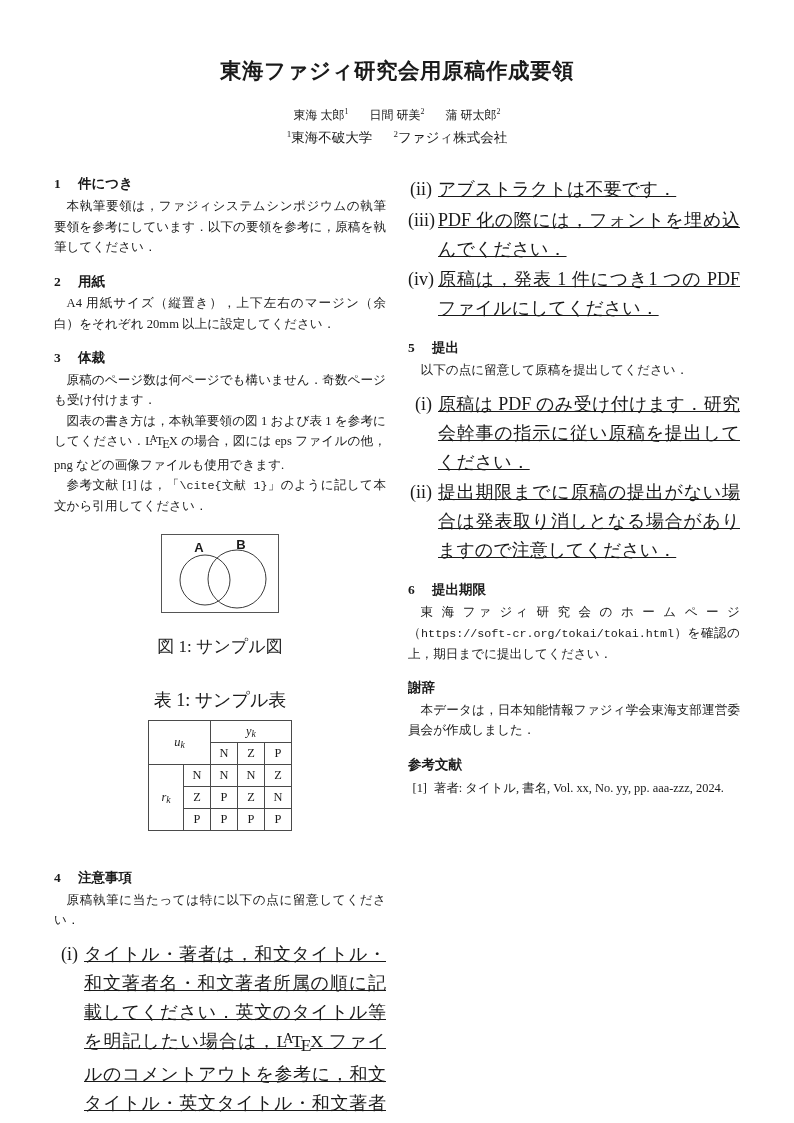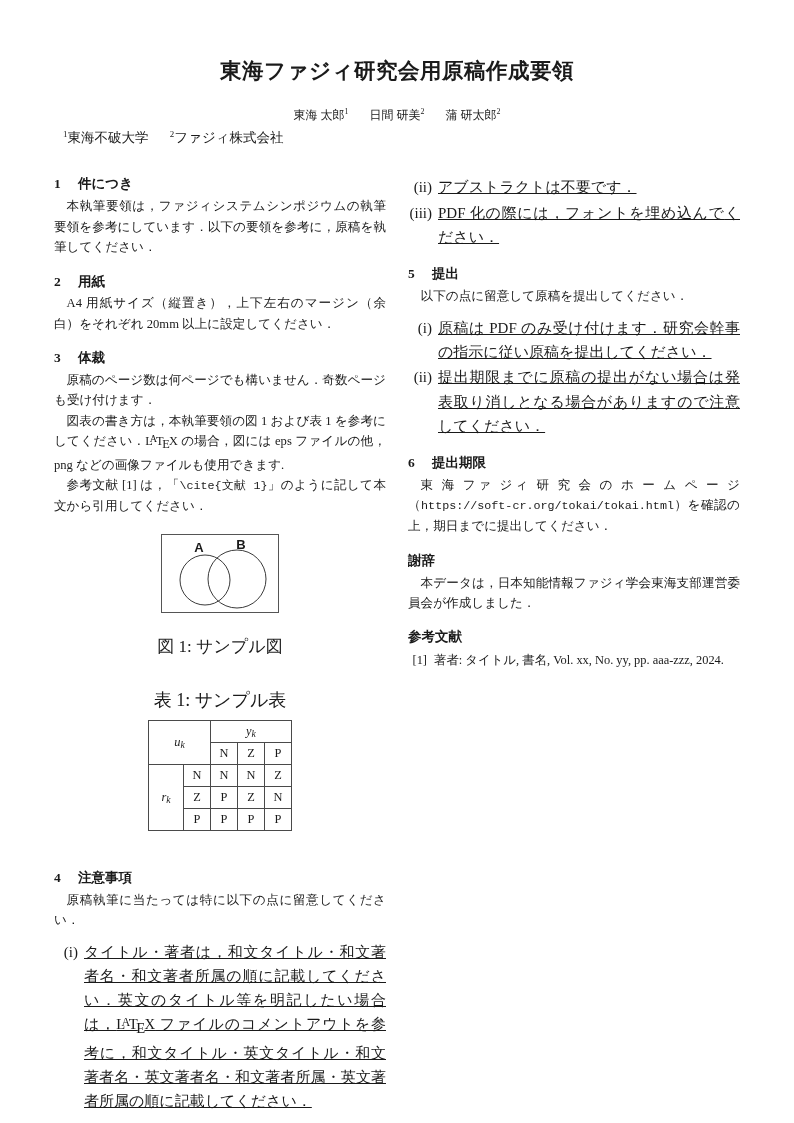--- a/index.html
+++ b/index.html
@@ -34,21 +34,21 @@
     line-height: 1.3;
   }
   .authors {
     text-align: center;
     font-size: 12px;
     margin-top: 20px;
     line-height: 1.55;
   }
   .authors .au { margin: 0 9px; }
   .affils {
-    text-align: left;
+    text-align: center;
     font-size: 13.5px;
     margin-top: 3px;
     line-height: 1.55;
   }
   .affils .af { margin: 0 9px; }
   sup {
     font-size: 0.66em;
     vertical-align: super;
     line-height: 0;
   }
@@ -98,21 +98,21 @@
   .latex .e { vertical-align: -0.23em; margin-left: -0.10em; margin-right: -0.06em; }
 
   
   ul.enum {
     list-style: none;
     margin: 9px 0 0 0;
     padding: 0;
   }
   ul.enum li {
     display: flex;
-    font-size: 15px;
+    font-size: 18px;
     line-height: 1.62;
     margin-bottom: 1px;
     justify-content: space-between;
   }
   ul.enum li .marker {
     flex: 0 0 30px;
     width: 30px;
     text-align: right;
     padding-right: 6px;
     box-sizing: border-box;
@@ -304,20 +304,24 @@
 
       <ul class="enum" style="margin-top:0">
         <li>
           <span class="marker">(ii)</span>
           <span class="txt">アブストラクトは不要です．</span>
         </li>
         <li>
           <span class="marker">(iii)</span>
           <span class="txt"><span>PDF 化の際には，</span><span class="uline">フォントを埋め込んで</span><span>ください．</span></span>
         </li>
+        <li>
+          <span class="marker">(iv)</span>
+          <span class="txt"><span>原稿は，発表 1 件につき</span><span class="uline">1 つの PDF ファイル</span><span>にしてください．</span></span>
+        </li>
       </ul>
 
       <div class="sec-gap"></div>
 
       <h2 class="sec">
         <span class="num">5</span>
         <span>提出</span>
       </h2>
       <p class="para">以下の点に留意して原稿を提出してください．</p>
 

